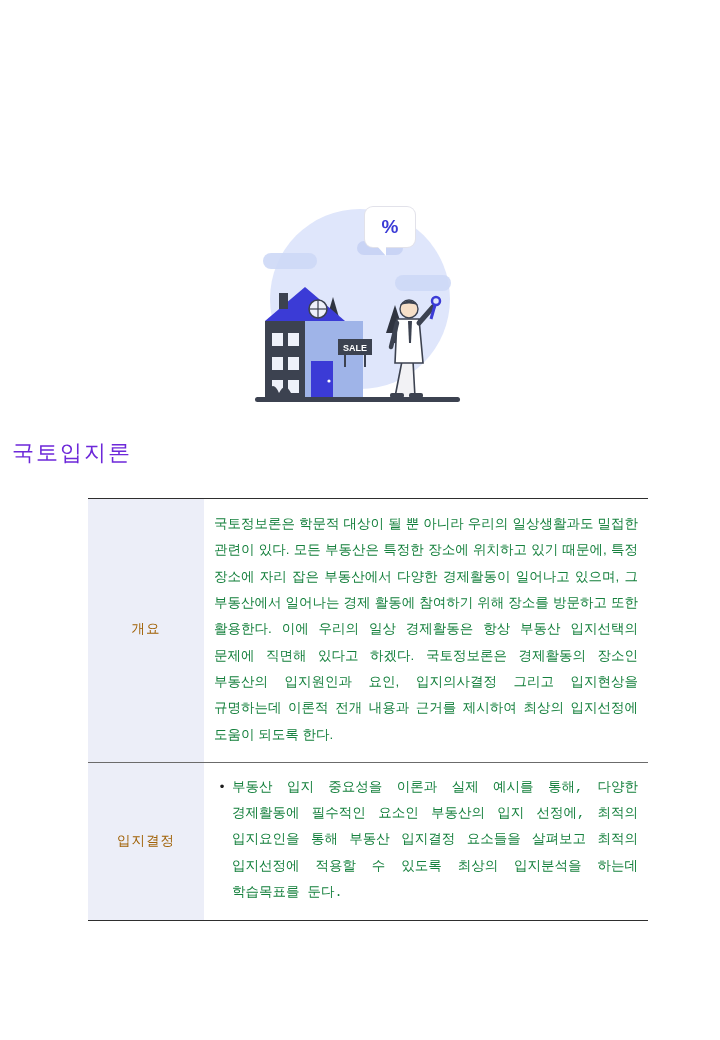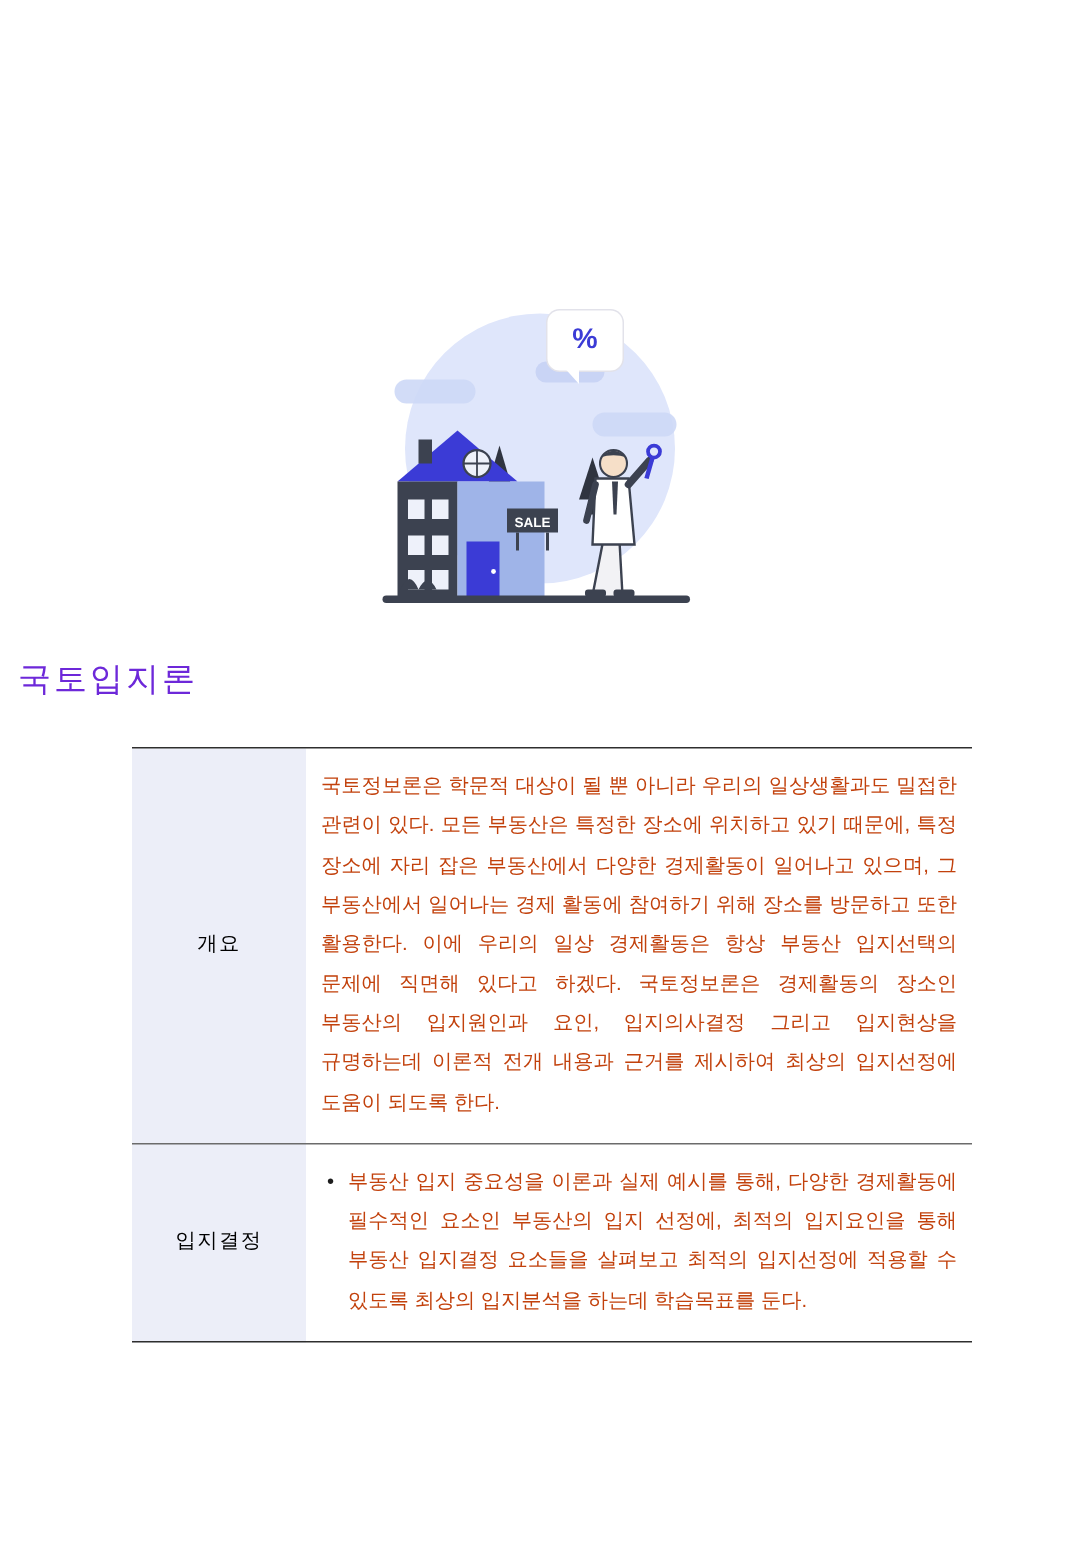--- a/index.html
+++ b/index.html
@@ -115,33 +115,33 @@
     width: 560px;
     border-collapse: collapse;
     table-layout: fixed;
   }
   table.info td {
     vertical-align: middle;
     padding: 12px 10px 14px 10px;
   }
   table.info tr.row-top td { border-top: 1.6px solid #2e2e2e; }
   table.info tr.row-mid td { border-top: 1px solid #6b6b6b; }
-  table.info tr.row-last td { border-bottom: 1.6px solid #2e2e2e; }
+  table.info tr.row-last td { border-bottom: 1.6px solid #2e2e2e; font-family: Liberation Mono, monospace; }
   td.label {
     width: 96px;
     background: #eceef8;
     text-align: center;
-    color: #000000;
+    color: #a16207;
     font-size: 13.5px;
     letter-spacing: 1px;
   }
   td.body {
     font-size: 13.5px;
     line-height: 1.95;
-    color: #c2410c;
+    color: #15803d;
     text-align: justify;
     word-break: keep-all;
   }
   ul.goals {
     margin: 0;
     padding-left: 18px;
     list-style: none;
   }
   ul.goals li {
     position: relative;

